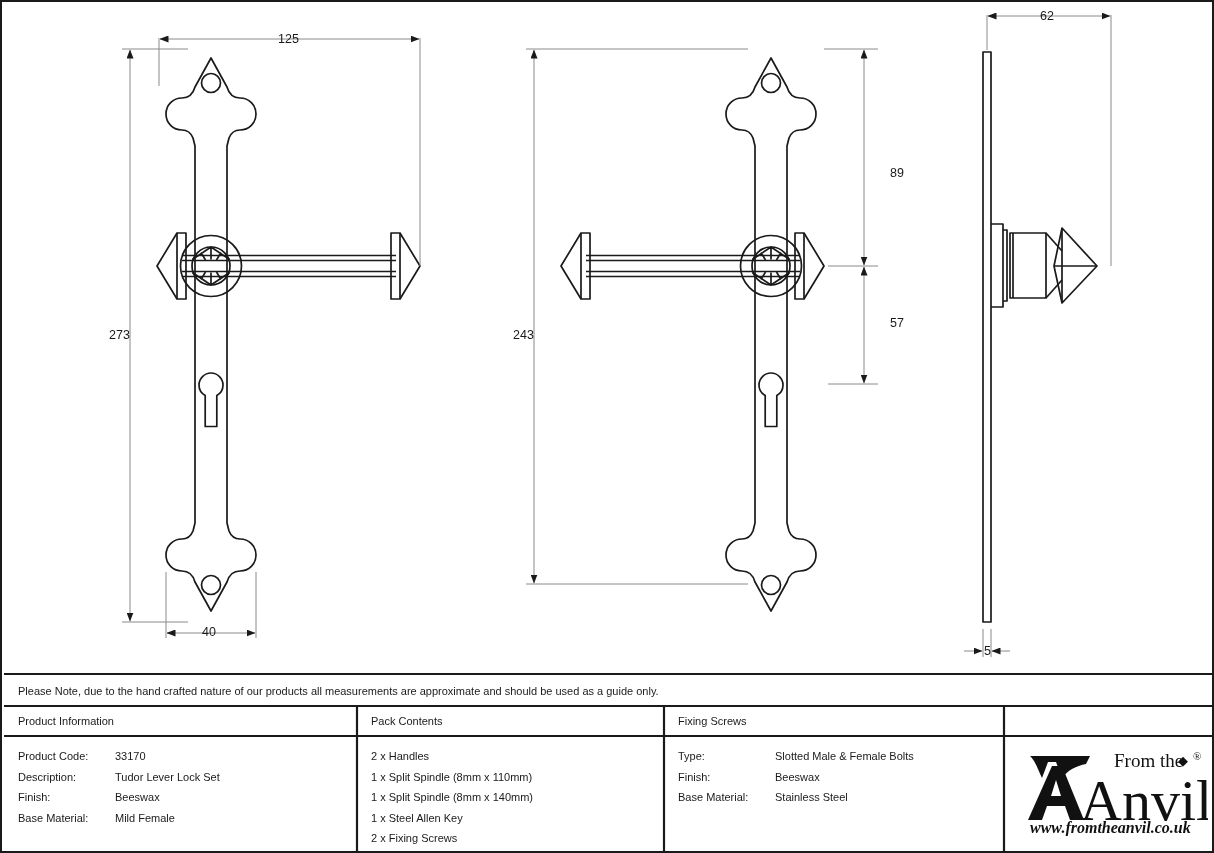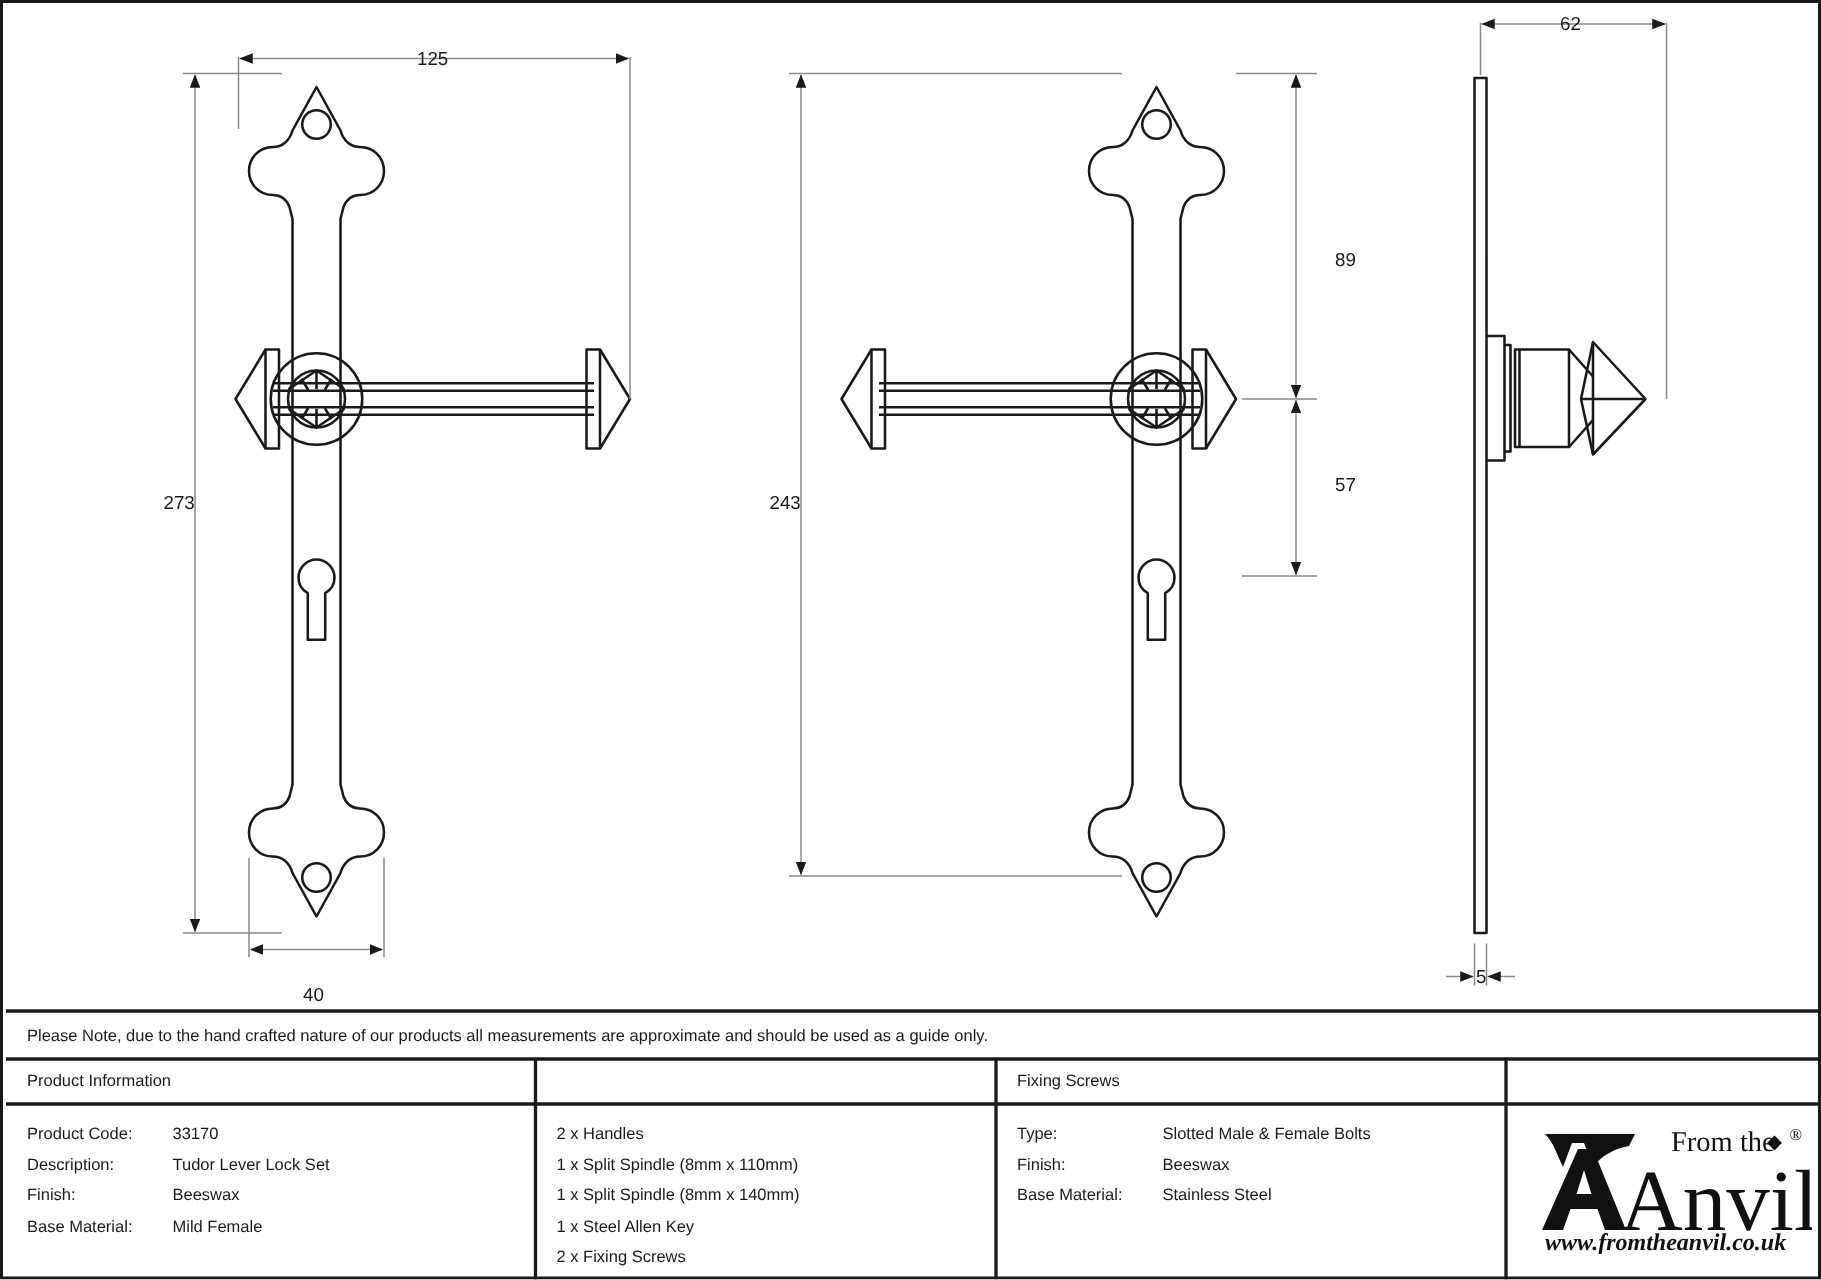--- a/index.html
+++ b/index.html
@@ -221,31 +221,34 @@
       <line x1="2" y1="704" x2="1212" y2="704" stroke-width="2.2"></line>
       <line x1="2" y1="734" x2="1212" y2="734" stroke-width="2.2"></line>
       <line x1="355" y1="704" x2="355" y2="851" stroke-width="2.2"></line>
       <line x1="662" y1="704" x2="662" y2="851" stroke-width="2.2"></line>
       <line x1="1002" y1="704" x2="1002" y2="851" stroke-width="2.2"></line>
     </g>
   </svg>
 
   <div class="dim-text" style="left:276px;top:30px;">125</div>
   <div class="dim-text" style="left:107px;top:326px;">273</div>
-  <div class="dim-text" style="left:200px;top:623px;margin-top:31px;">40</div>
+  <div class="dim-text" style="left:200px;top:623px;">40</div>
   <div class="dim-text" style="left:511px;top:326px;">243</div>
   <div class="dim-text" style="left:844px;top:164px;margin-left:44px;">89</div>
   <div class="dim-text" style="left:856px;top:314px;margin-left:32px;">57</div>
   <div class="dim-text" style="left:1038px;top:7px;">62</div>
   <div class="dim-text" style="left:982px;top:642px;">5</div>
 
   <div class="tbl-note">Please Note, due to the hand crafted nature of our products all measurements are approximate and should be used as a guide only.</div>
 
   <div class="tbl-hdr" style="left:2px;top:704px;width:353px;height:30px;">
     <div class="hdr-label">Product Information</div>
+  </div>
+  <div class="tbl-hdr" style="left:355px;top:704px;width:307px;height:30px;">
+    <div class="hdr-label">Pack Contents</div>
   </div>
   <div class="tbl-hdr" style="left:662px;top:704px;width:340px;height:30px;">
     <div class="hdr-label">Fixing Screws</div>
   </div>
 
   <div class="tbl-cell" style="left:2px;top:734px;width:353px;height:106px;">
     <div class="rowlist">
       <div class="rowline">
         <span class="rowkey">Product Code:</span>
         <span class="rowval">33170</span>

